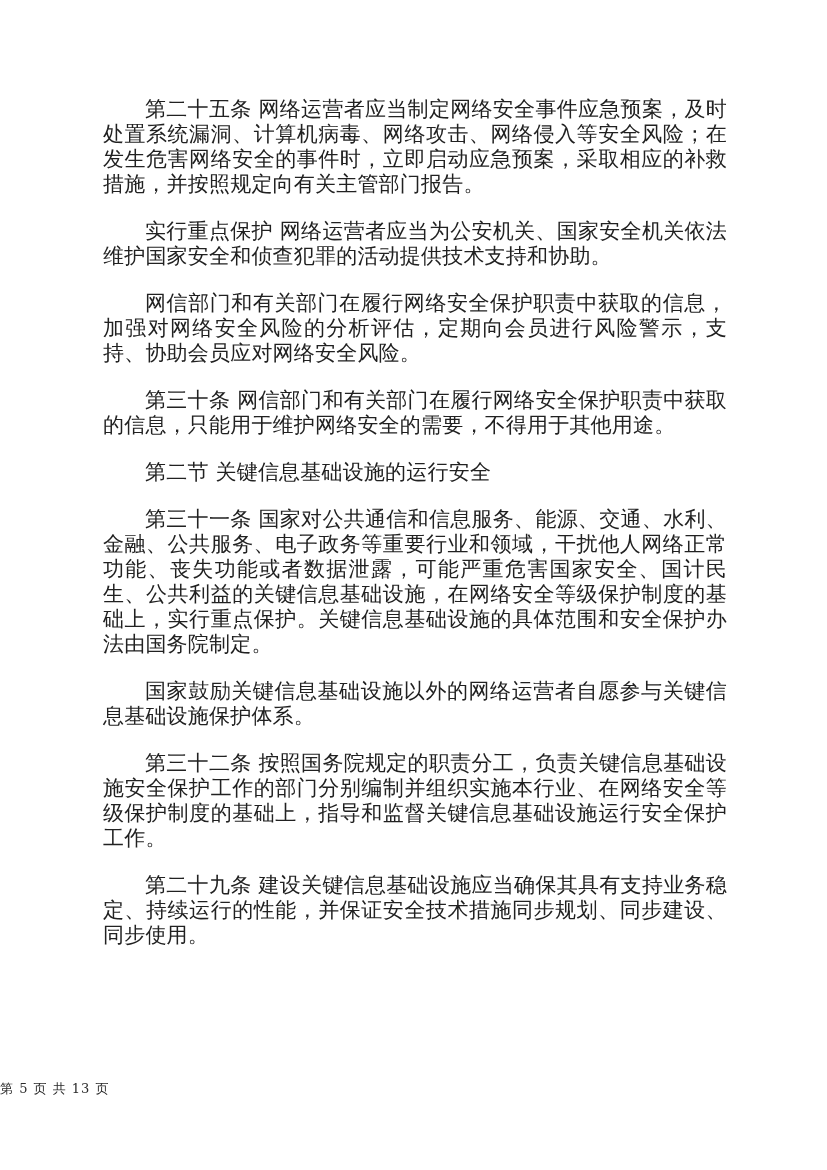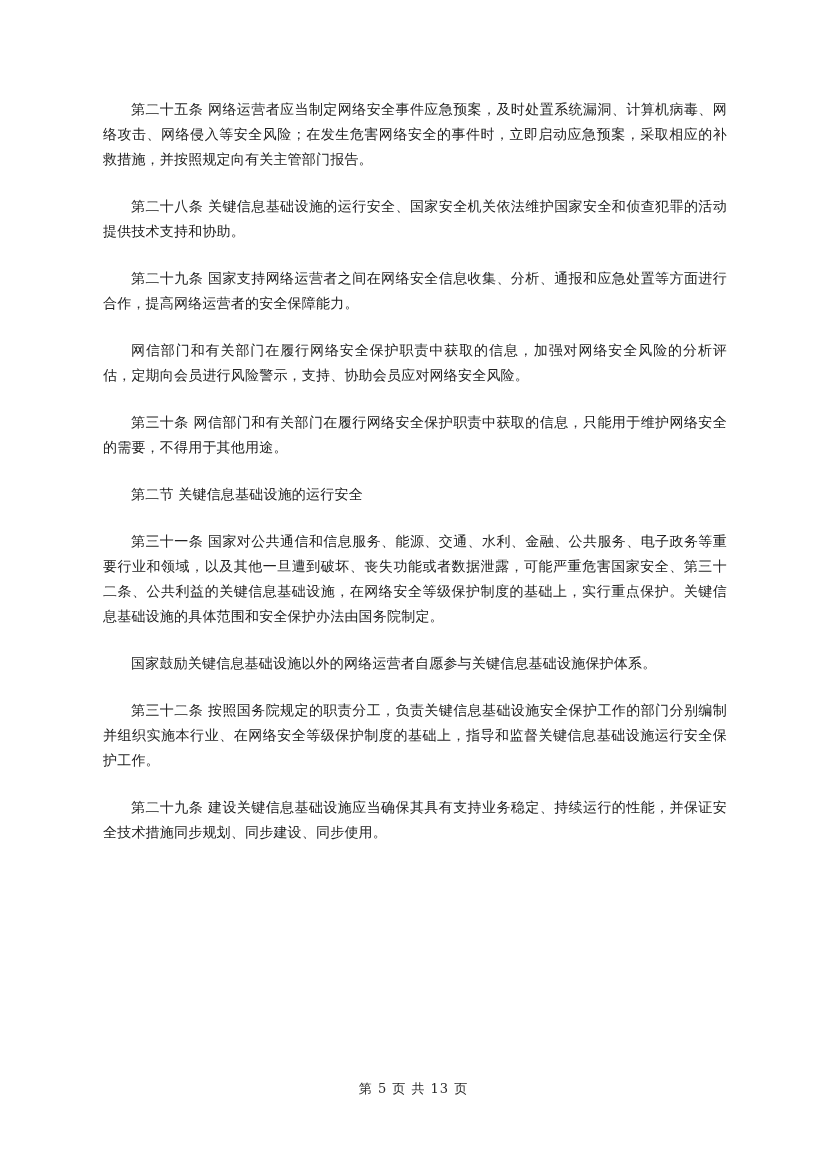--- a/index.html
+++ b/index.html
@@ -17,52 +17,50 @@
     overflow: hidden;
   }
   .content {
     position: absolute;
     top: 97px;
     left: 103px;
     width: 624px;
     color: #212121;
   }
   .para {
-    font-size: 14px;
+    font-size: 21px;
     line-height: 25px;
     text-align: justify;
     text-justify: inter-ideograph;
     text-indent: 2em;
     margin-bottom: 22px;
     letter-spacing: 0.2px;
     word-break: break-all;
   }
   .footer {
     position: absolute;
     top: 1080px;
     left: 0;
     width: 827px;
-    text-align: center;
     font-size: 13px;
     color: #2a2a2a;
     letter-spacing: 1px;
   }
 </style>
 </head>
 <body>
 
 <div class="page">
   <div class="content">
     <p class="para">第二十五条 网络运营者应当制定网络安全事件应急预案，及时处置系统漏洞、计算机病毒、网络攻击、网络侵入等安全风险；在发生危害网络安全的事件时，立即启动应急预案，采取相应的补救措施，并按照规定向有关主管部门报告。</p>
-    <p class="para">第二十八条 关键信息基础设施的运行安全、国家安全机关依法维护国家安全和侦查犯罪的活动提供技术支持和协助。</p>
-    <p class="para">第二十九条 国家支持网络运营者之间在网络安全信息收集、分析、通报和应急处置等方面进行合作，提高网络运营者的安全保障能力。</p>
+    <p class="para">实行重点保护 网络运营者应当为公安机关、国家安全机关依法维护国家安全和侦查犯罪的活动提供技术支持和协助。</p>
     <p class="para">网信部门和有关部门在履行网络安全保护职责中获取的信息，加强对网络安全风险的分析评估，定期向会员进行风险警示，支持、协助会员应对网络安全风险。</p>
     <p class="para">第三十条 网信部门和有关部门在履行网络安全保护职责中获取的信息，只能用于维护网络安全的需要，不得用于其他用途。</p>
     <p class="para">第二节 关键信息基础设施的运行安全</p>
-    <p class="para">第三十一条 国家对公共通信和信息服务、能源、交通、水利、金融、公共服务、电子政务等重要行业和领域，以及其他一旦遭到破坏、丧失功能或者数据泄露，可能严重危害国家安全、第三十二条、公共利益的关键信息基础设施，在网络安全等级保护制度的基础上，实行重点保护。关键信息基础设施的具体范围和安全保护办法由国务院制定。</p>
+    <p class="para">第三十一条 国家对公共通信和信息服务、能源、交通、水利、金融、公共服务、电子政务等重要行业和领域，干扰他人网络正常功能、丧失功能或者数据泄露，可能严重危害国家安全、国计民生、公共利益的关键信息基础设施，在网络安全等级保护制度的基础上，实行重点保护。关键信息基础设施的具体范围和安全保护办法由国务院制定。</p>
     <p class="para">国家鼓励关键信息基础设施以外的网络运营者自愿参与关键信息基础设施保护体系。</p>
     <p class="para">第三十二条 按照国务院规定的职责分工，负责关键信息基础设施安全保护工作的部门分别编制并组织实施本行业、在网络安全等级保护制度的基础上，指导和监督关键信息基础设施运行安全保护工作。</p>
     <p class="para">第二十九条 建设关键信息基础设施应当确保其具有支持业务稳定、持续运行的性能，并保证安全技术措施同步规划、同步建设、同步使用。</p>
   </div>
   <div class="footer">
     <span>第 5 页 共 13 页</span>
   </div>
 </div>
 
 </body></html>

